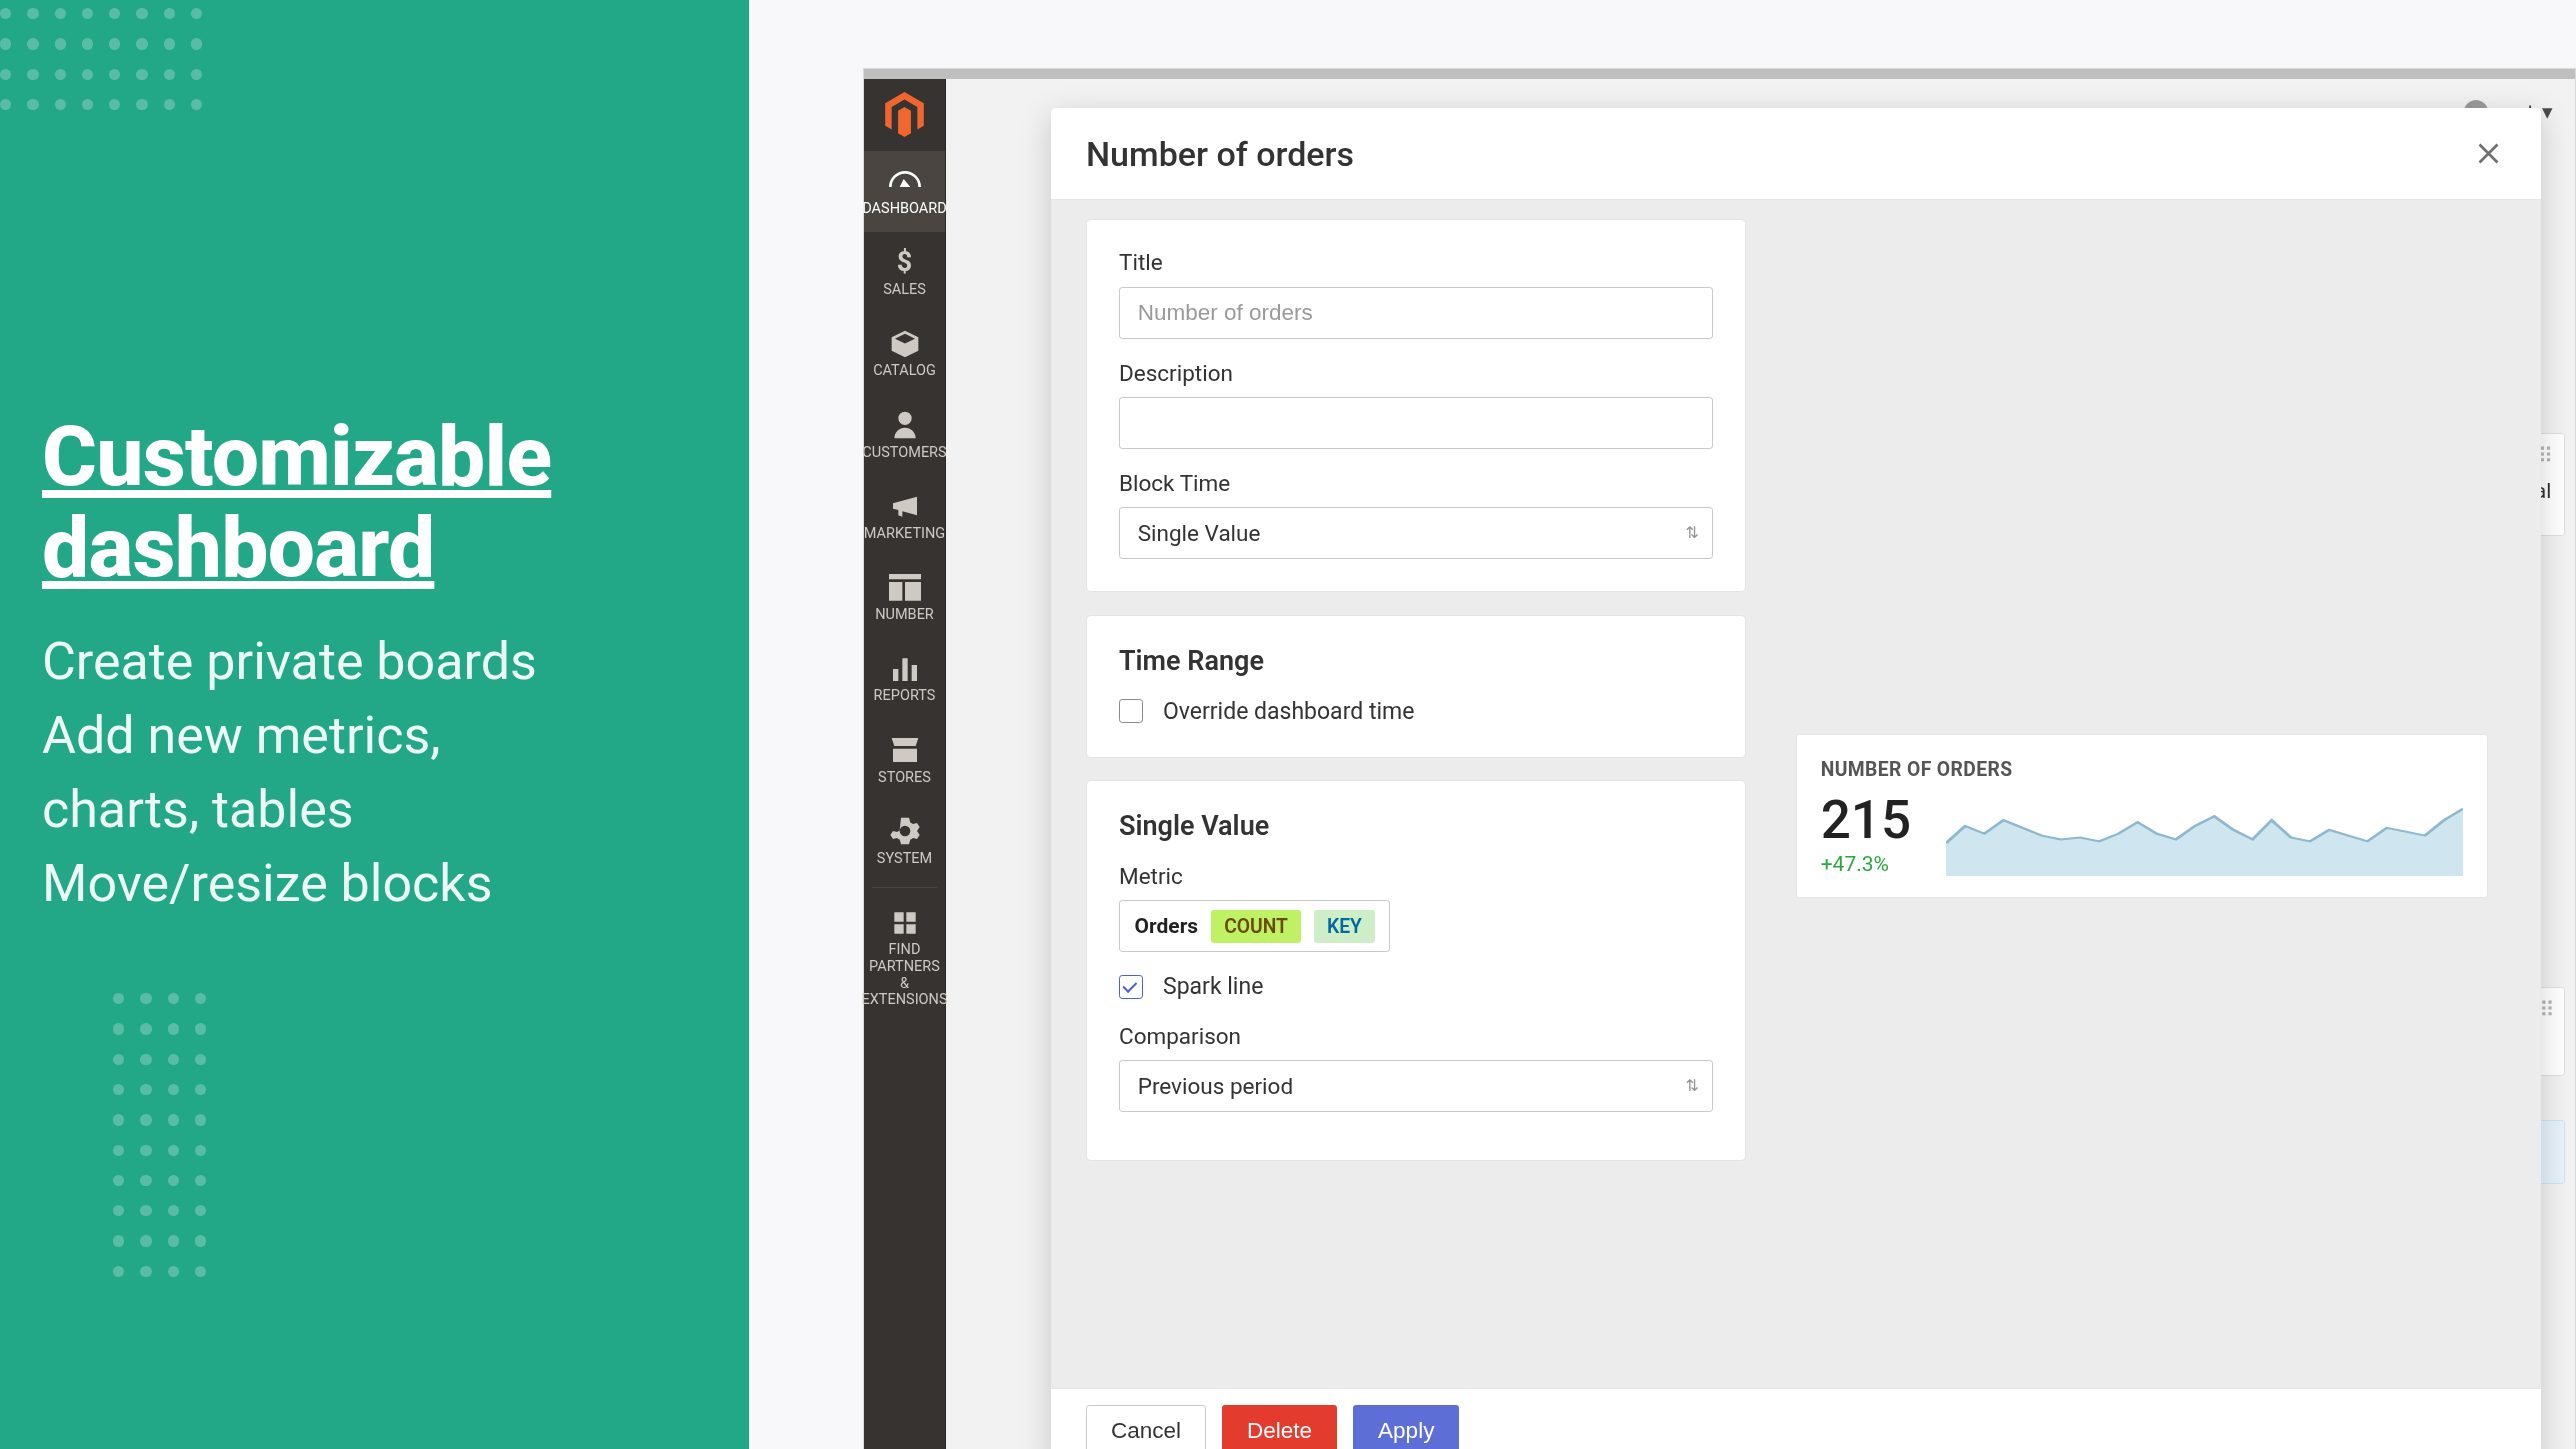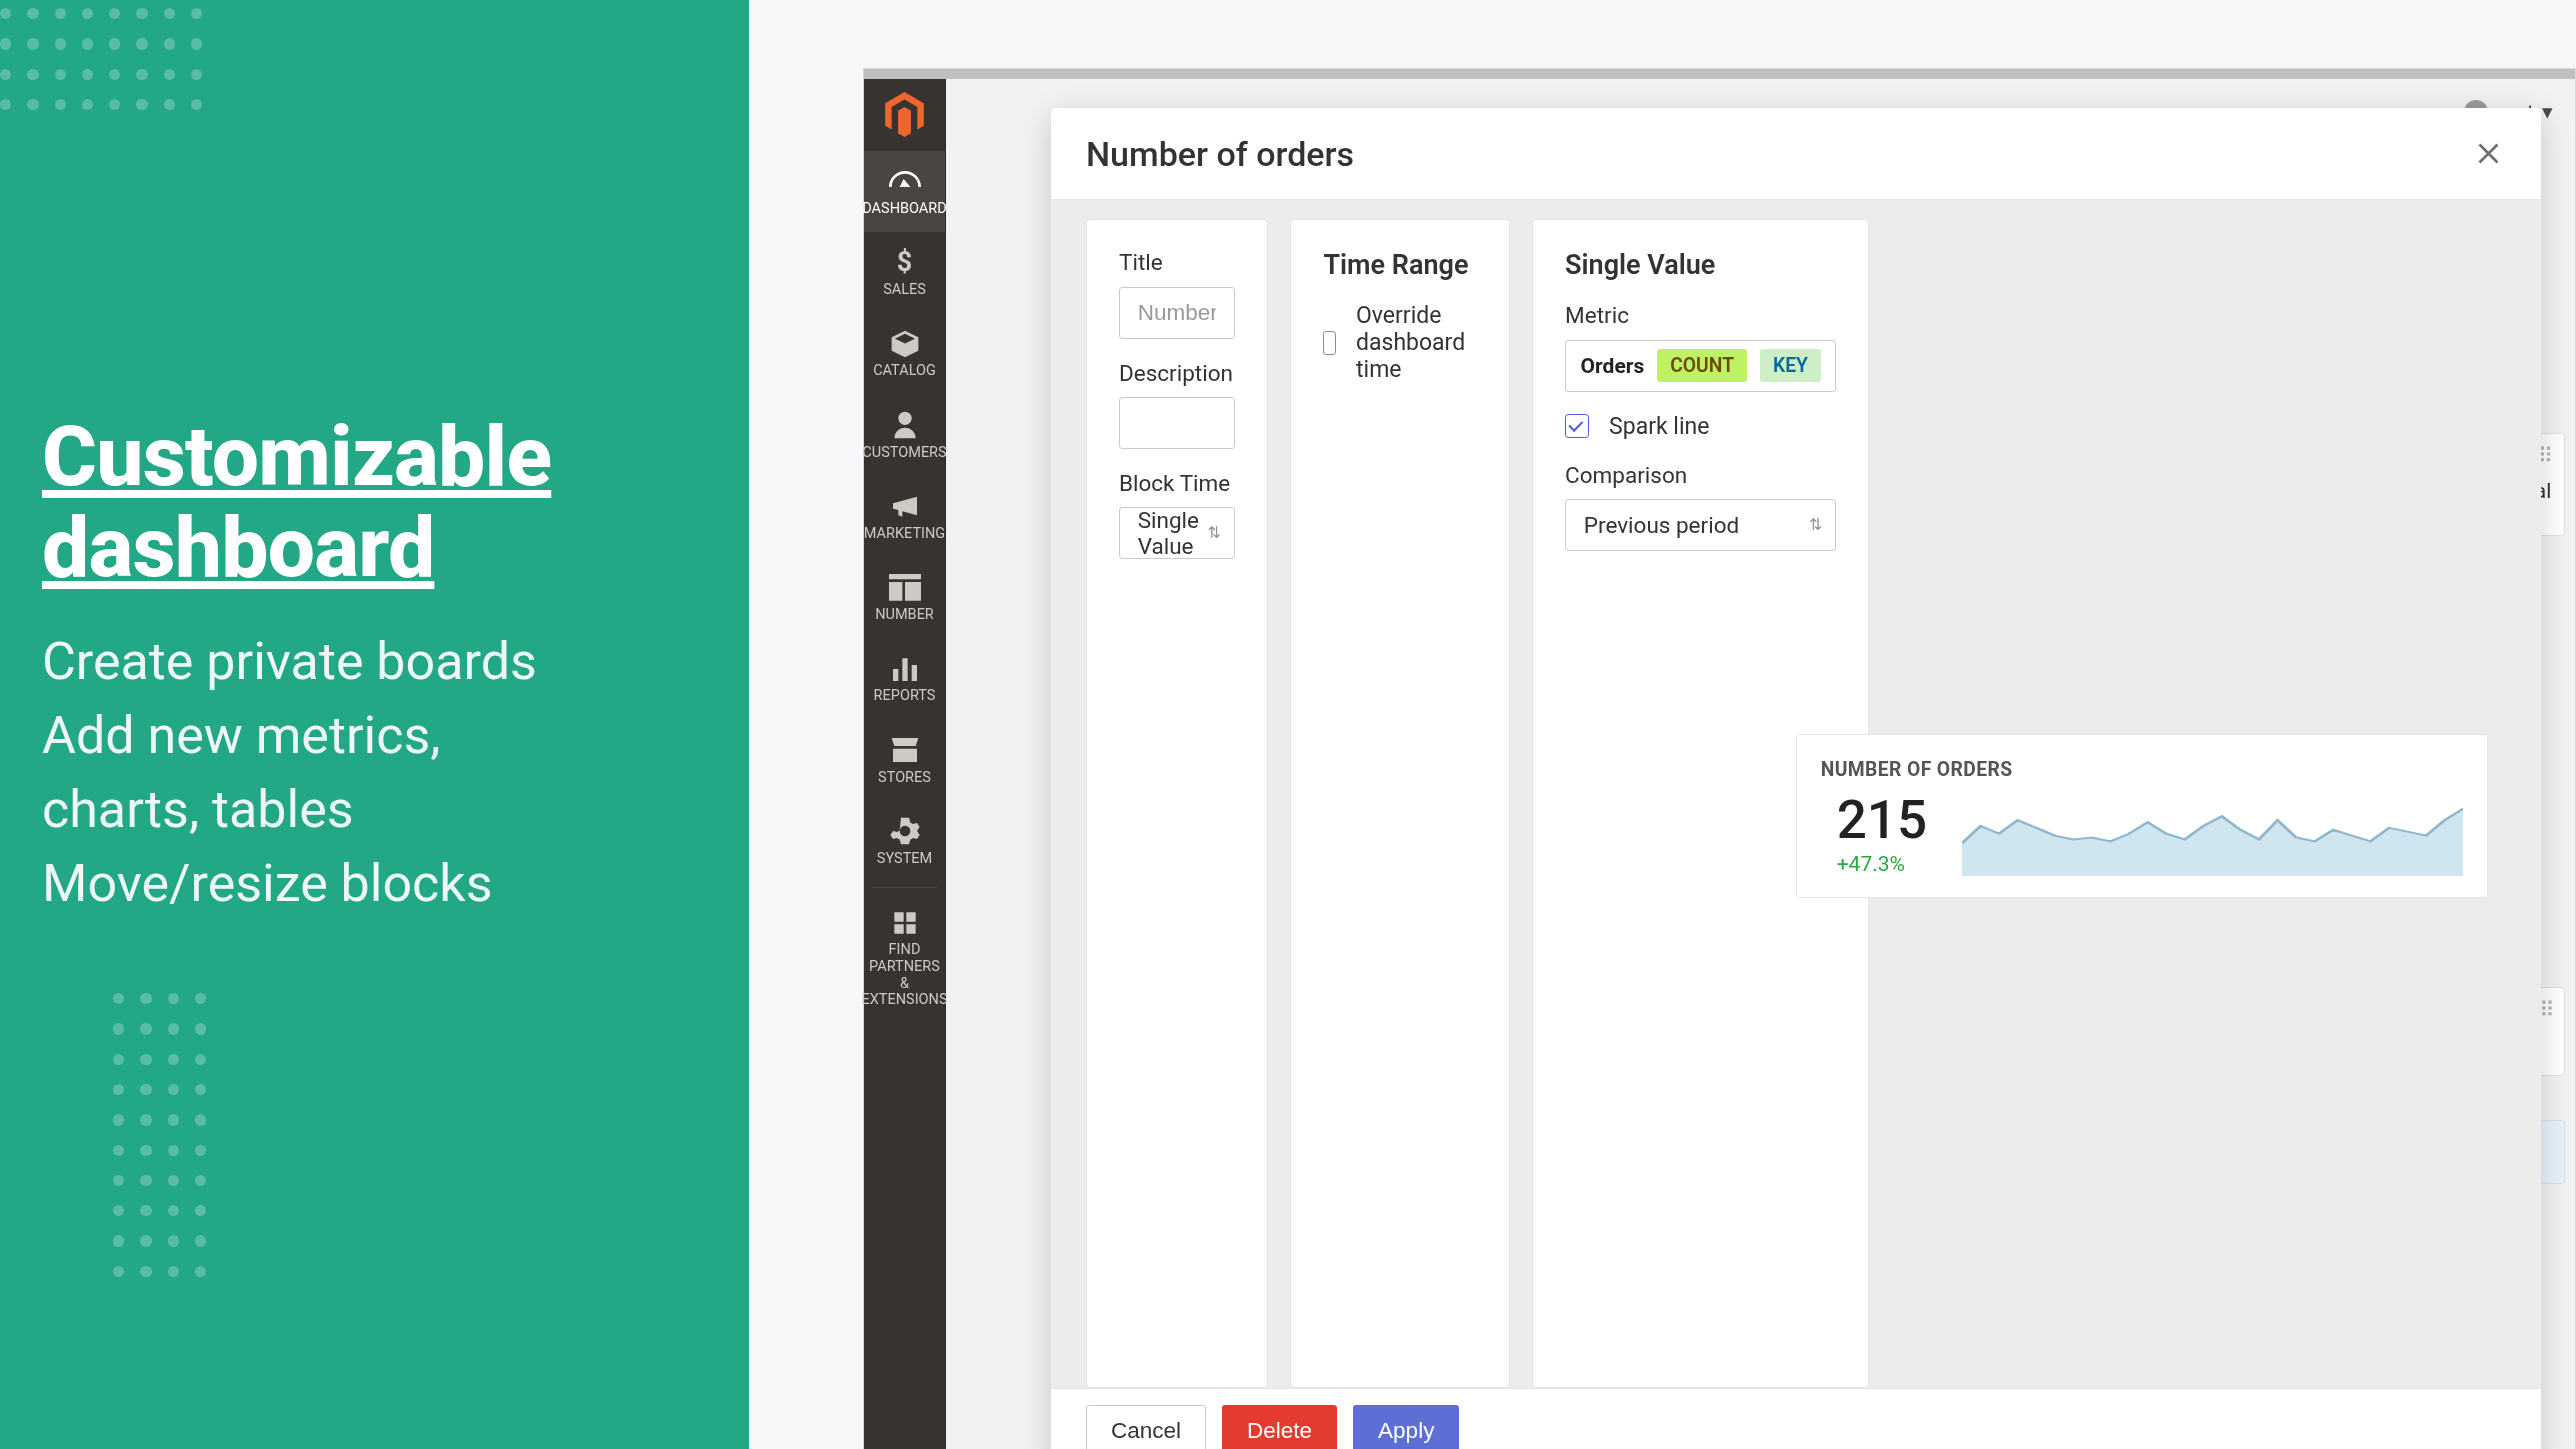--- a/index.html
+++ b/index.html
@@ -49,21 +49,21 @@
   .bgcard3 .hdl { position:absolute; top:9.7px; right:6.4px; color:#b4b4b4; font-size:21px; letter-spacing:3.2px; }
 
   
   .modal { position: absolute; top: 39px; left: 187px; right: 34px; bottom: -8px; background:#ececec; border-radius: 4.8px; box-shadow: 0 8px 32px rgba(0,0,0,.18); display:flex; flex-direction:column; overflow:hidden; }
   .modal-header { height: 92px; background:#fff; border-bottom: 0.8px solid #e6e6e6; display:flex; align-items:center; justify-content:space-between; padding: 0 35px; }
   .modal-header h2 { font-size: 34px; font-weight: 500; color: #333; }
   .modal-close { width:35px; height:35px; display:flex; align-items:center; justify-content:center; color:#6f6f6f; cursor:pointer; }
   .modal-close svg { width: 27px; height: 27px; stroke:#6f6f6f; stroke-width:2.4; fill:none; }
 
   .modal-body { flex:1; display:flex; gap: 32px; background:#ececec; padding: 19.3px 35px 0; overflow:hidden; }
-  .left-col { width: 660px; display:flex; flex-direction:row; gap: 22.5px; }
+  .left-col { width: 660px; display:flex; flex-direction:column; gap: 22.5px; }
   .right-col { flex:1; position:relative; }
 
   .card { background:#fff; border:0.8px solid #e4e4e4; border-radius: 4.8px; padding: 29px 32px 32px; }
   .fld { margin-bottom: 21px; }
   .fld label { display:block; font-size: 22.5px; color:#333; margin-bottom: 11.3px; }
   .input { width: 100%; height: 52px; border: 0.8px solid #c9c9c9; border-radius: 3.2px; padding: 0 17.7px; font-size: 22.5px; color:#555; background:#fff; }
   .input::placeholder { color:#9a9a9a; }
   .select { width: 100%; height: 52px; border:0.8px solid #c9c9c9; border-radius:3.2px; padding: 0 35px 0 17.7px; font-size:22.5px; color:#333; background:#fff; position:relative; display:flex; align-items:center; }
   .select .caret { position:absolute; right:13px; top:50%; transform:translateY(-50%); color:#666; font-size:16px; line-height:1; opacity:.7; }
 
@@ -80,21 +80,21 @@
 
   .modal-footer { height: 84px; background:#fff; border-top:0.8px solid #e6e6e6; display:flex; align-items:center; gap: 16px; padding: 0 35px; }
   .btn { height: 52px; padding: 0 24px; border-radius:3.2px; font-size:22.5px; cursor:pointer; display:inline-flex; align-items:center; border:0.8px solid transparent; }
   .btn-default { background:#fff; color:#333; border-color:#c9c9c9; }
   .btn-danger  { background:#e33b2e; color:#fff; }
   .btn-primary { background:#5d6fd6; color:#fff; }
 
   
   .preview { position:absolute; top: 515px; left: 17.7px; right: 17.7px; background:#fff; border:0.8px solid #e4e4e4; border-radius:3.2px; padding: 22.5px 24px 21px; }
   .preview .pv-title { font-size: 19.3px; font-weight:700; color:#555; letter-spacing:0.4px; }
-  .preview .pv-row { display:flex; align-items:flex-end; gap: 35px; margin-top: 13px; margin-left: 16px; }
+  .preview .pv-row { display:flex; align-items:flex-end; gap: 35px; margin-top: 13px; }
   .preview .pv-val { font-size: 53px; font-weight:500; color:#222; line-height:1; }
   .preview .pv-delta { font-size: 21px; color:#2aa83f; margin-top: 4.8px; }
   .spark { flex:1; height: 77px; }
   .spark svg { width:100%; height:100%; }
 
 </style>
 </head>
 <body>
 
 <div class="stage">

